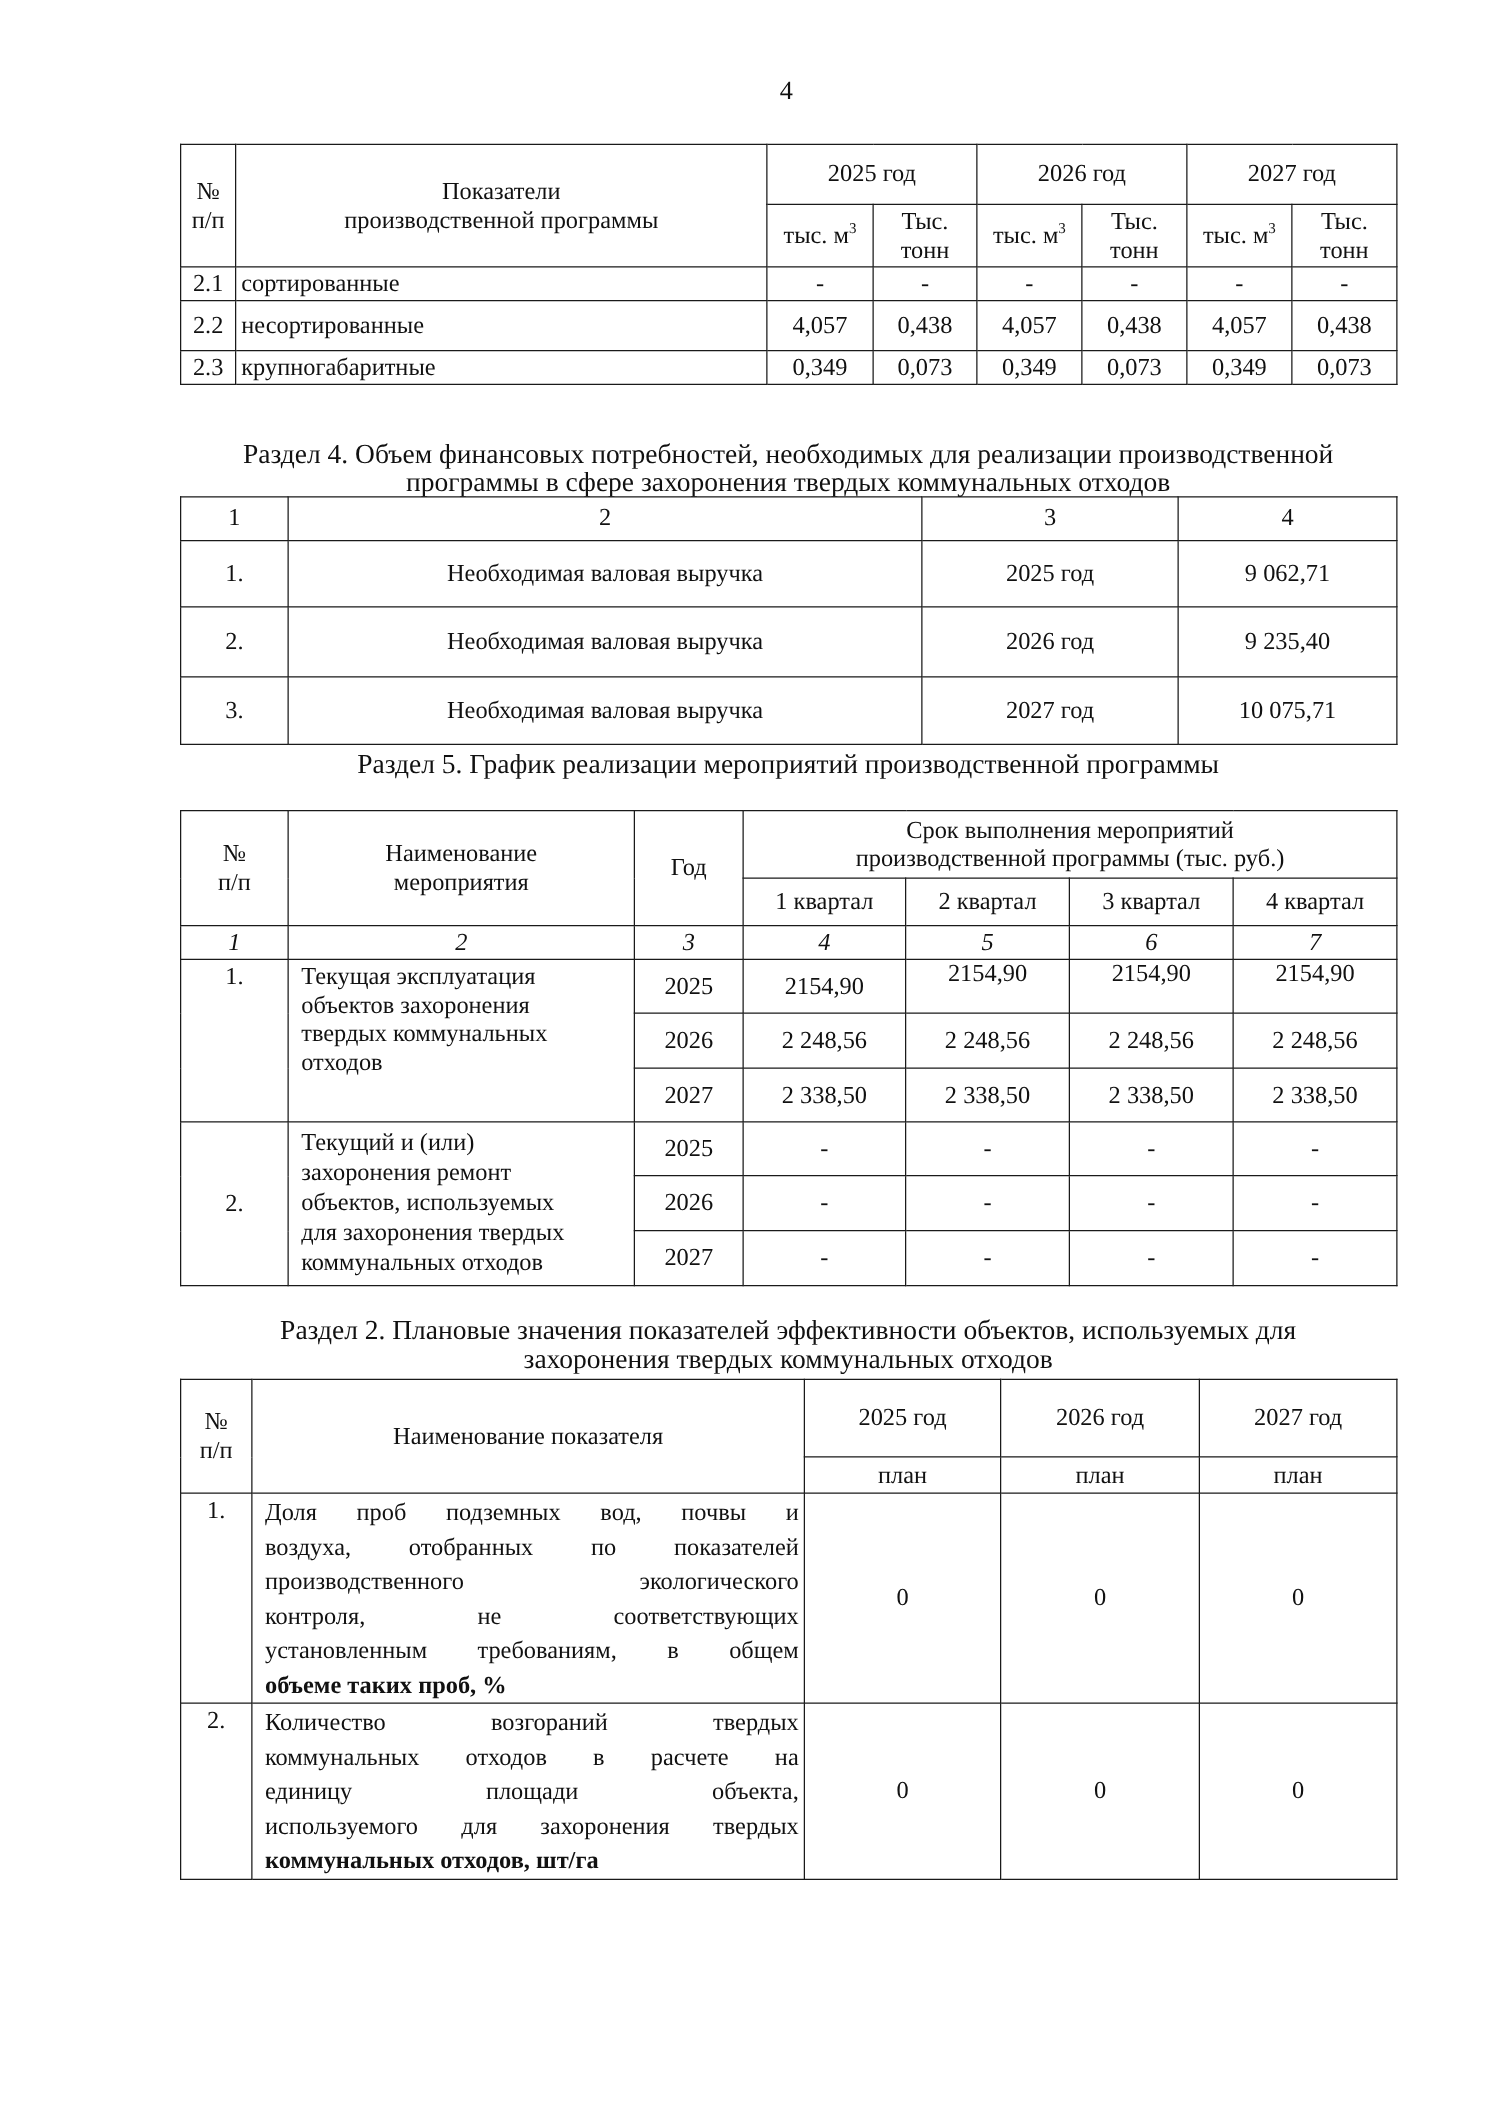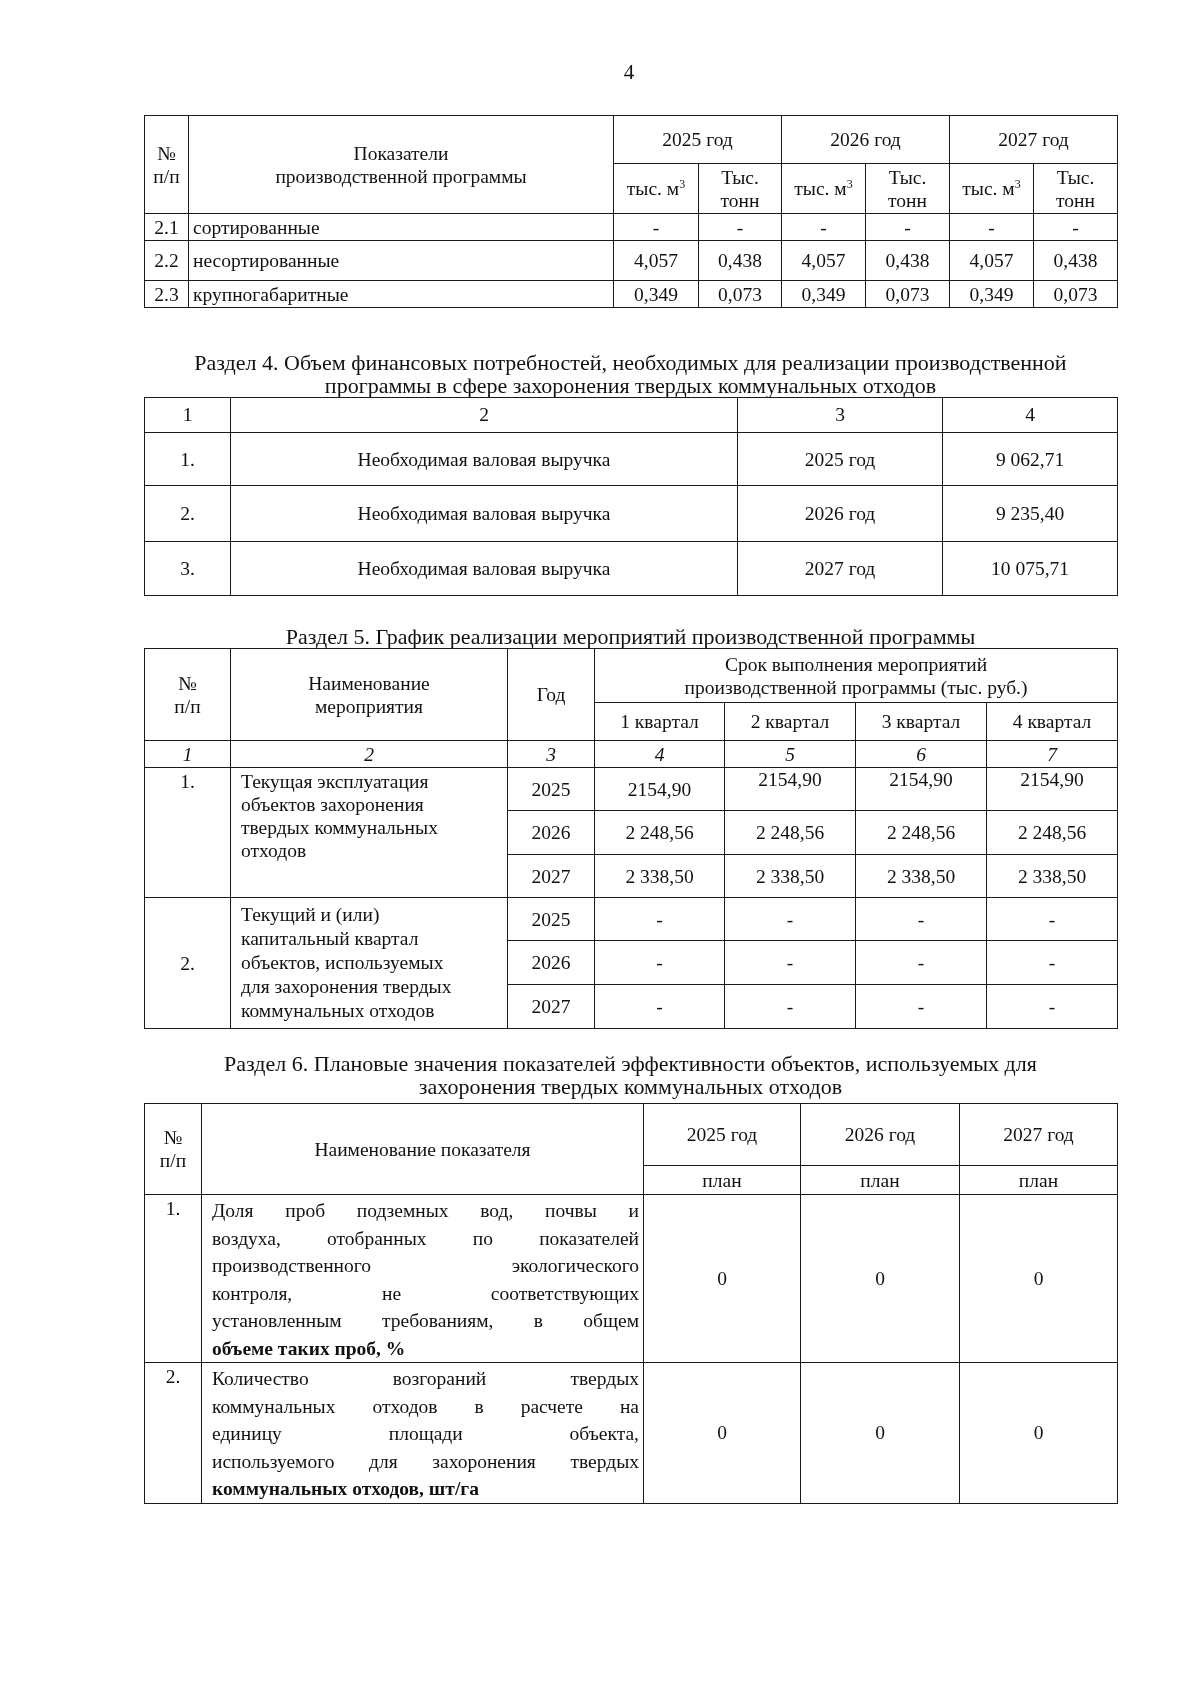--- a/index.html
+++ b/index.html
@@ -117,21 +117,21 @@
   </tr>
   <tr style="height:40px">
     <td>3.</td>
     <td>Необходимая валовая выручка</td>
     <td>2027 год</td>
     <td>10 075,71</td>
   </tr>
 </tbody>
   </table>
 
-<div class="abs caption" style="top:625px;">Раздел 5. График реализации мероприятий производственной программы</div>
+<div class="abs caption" style="top:599px;">Раздел 5. График реализации мероприятий производственной программы</div>
 <table style="left:144px; top:648px; width:973px; height:380px;">
   <colgroup>
     <col style="width:86px">
       <col style="width:277px">
       <col style="width:87px">
     <col style="width:130px">
       <col style="width:131px">
       <col style="width:131px">
       <col style="width:131px">
   </colgroup>
@@ -184,21 +184,21 @@
     <td>2 338,50</td>
     <td>2 338,50</td>
     <td>2 338,50</td>
     <td>2 338,50</td>
   </tr>
 
   <tr style="height:43px">
     <td rowspan="3">2.</td>
     <td rowspan="3" class="left" style="padding-left:10px; line-height:24px">
       <span>Текущий и (или)</span><br>
-      <span>капитальный квартал</span><br>
+      <span>захоронения ремонт</span><br>
       <span>объектов, используемых</span><br>
       <span>для захоронения твердых</span><br>
       <span>коммунальных отходов</span>
     </td>
     <td>2025</td>
     <td>-</td>
     <td>-</td>
     <td>-</td>
     <td>-</td>
   </tr>
@@ -213,21 +213,21 @@
     <td>2027</td>
     <td>-</td>
     <td>-</td>
     <td>-</td>
     <td>-</td>
   </tr>
 </tbody>
   </table>
 
 <div class="abs caption" style="top:1052px;">
-  <div>Раздел 6. Плановые значения показателей эффективности объектов, используемых для</div>
+  <div>Раздел 2. Плановые значения показателей эффективности объектов, используемых для</div>
   <div>захоронения твердых коммунальных отходов</div>
 </div>
 <table style="left:144px; top:1103px; width:973px; height:398px;">
   <colgroup>
       <col style="width:57px">
       <col style="width:442px">
       <col style="width:157px">
       <col style="width:159px">
       <col style="width:158px">
     </colgroup>

